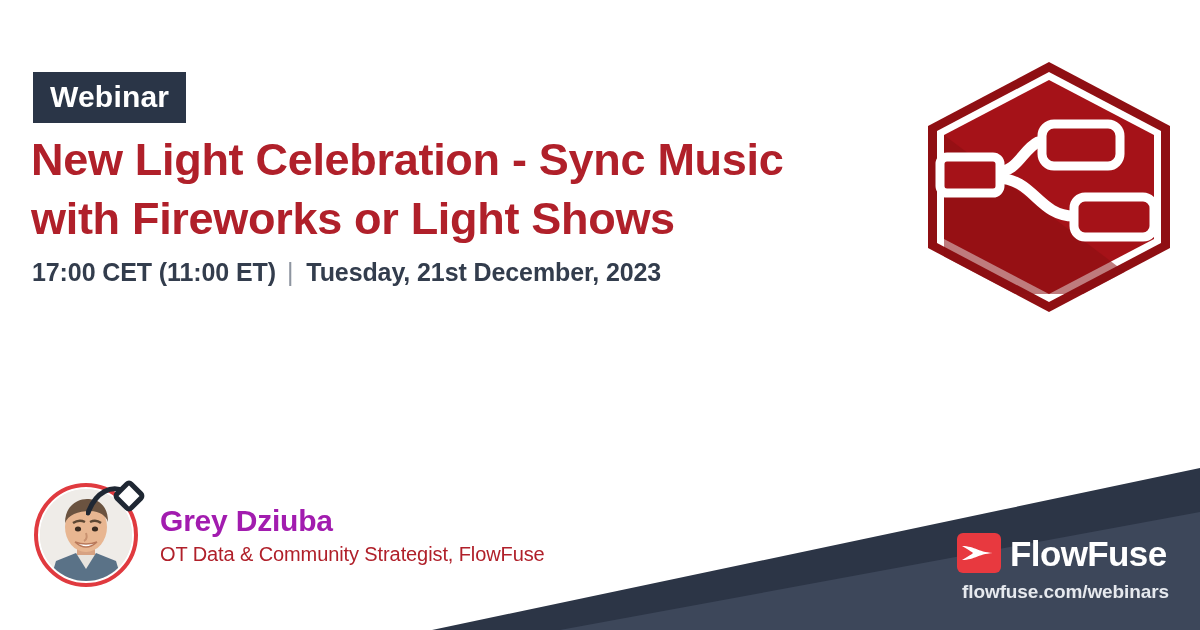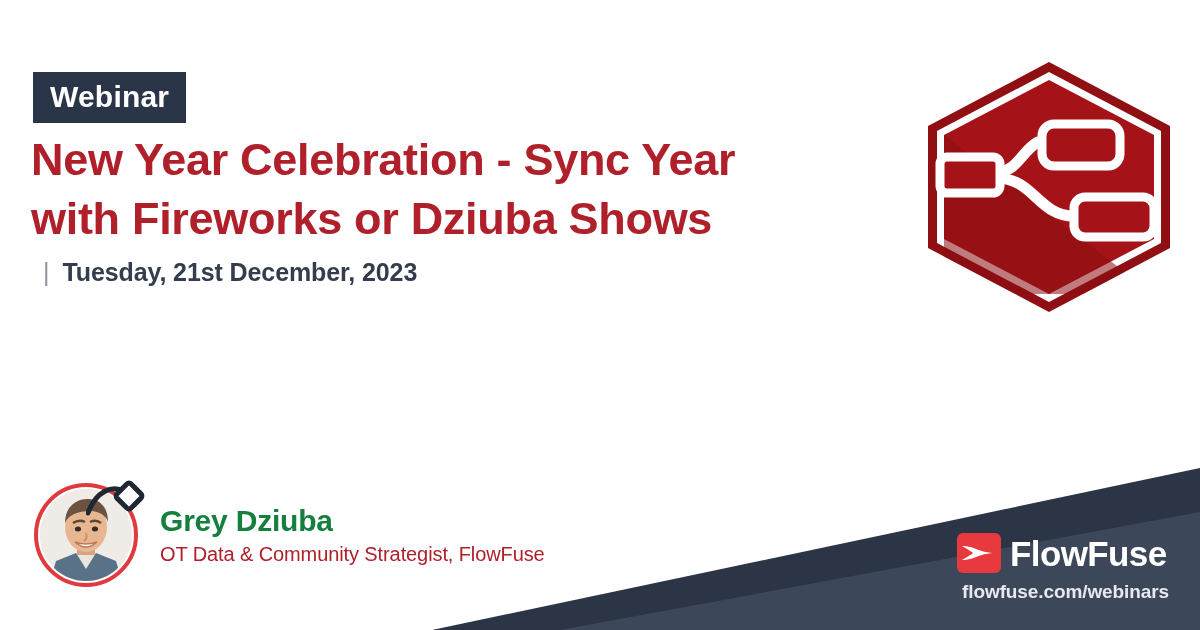--- a/index.html
+++ b/index.html
@@ -120,21 +120,21 @@
     position: absolute;
     left: 52px;
     top: -4px;
     width: 64px;
     height: 54px;
   }
   #speaker-text {
     margin-left: 22px;
   }
   #speaker-name {
-    color: #15803d;
+    color: #a21caf;
     font-size: 30px;
     font-weight: 700;
     line-height: 1.15;
     letter-spacing: -0.2px;
   }
   #speaker-role {
     color: #b0202a;
     font-size: 20px;
     font-weight: 400;
     line-height: 1.2;
@@ -186,25 +186,26 @@
 
   <svg class="diag" viewBox="0 0 1200 630" preserveAspectRatio="none">
     <polygon points="1200,498 1200,630 515,630" fill="#3d475a"></polygon>
     <polygon points="1200,468 1200,630 432,630" fill="#2c3546"></polygon>
     <polygon points="1200,512 1200,630 560,630" fill="#3d475a"></polygon>
   </svg>
 
   <div id="webinar-badge">Webinar</div>
 
   <div id="title">
-    <span class="tl">New Year Celebration - Sync Year</span>
-    <span class="tl">with Fireworks or Dziuba Shows</span>
+    <span class="tl">New Light Celebration - Sync Music</span>
+    <span class="tl">with Fireworks or Light Shows</span>
   </div>
 
   <div id="datetime">
+    <span>17:00 CET (11:00 ET)</span>
     <span class="sep">|</span>
     <span>Tuesday, 21st December, 2023</span>
   </div>
 
   <svg id="hex-logo" viewBox="0 0 254 258">
     <defs>
       <clipPath id="hexclip">
         <polygon points="127,4 248,68 248,190 127,254 6,190 6,68"></polygon>
       </clipPath>
     </defs>

